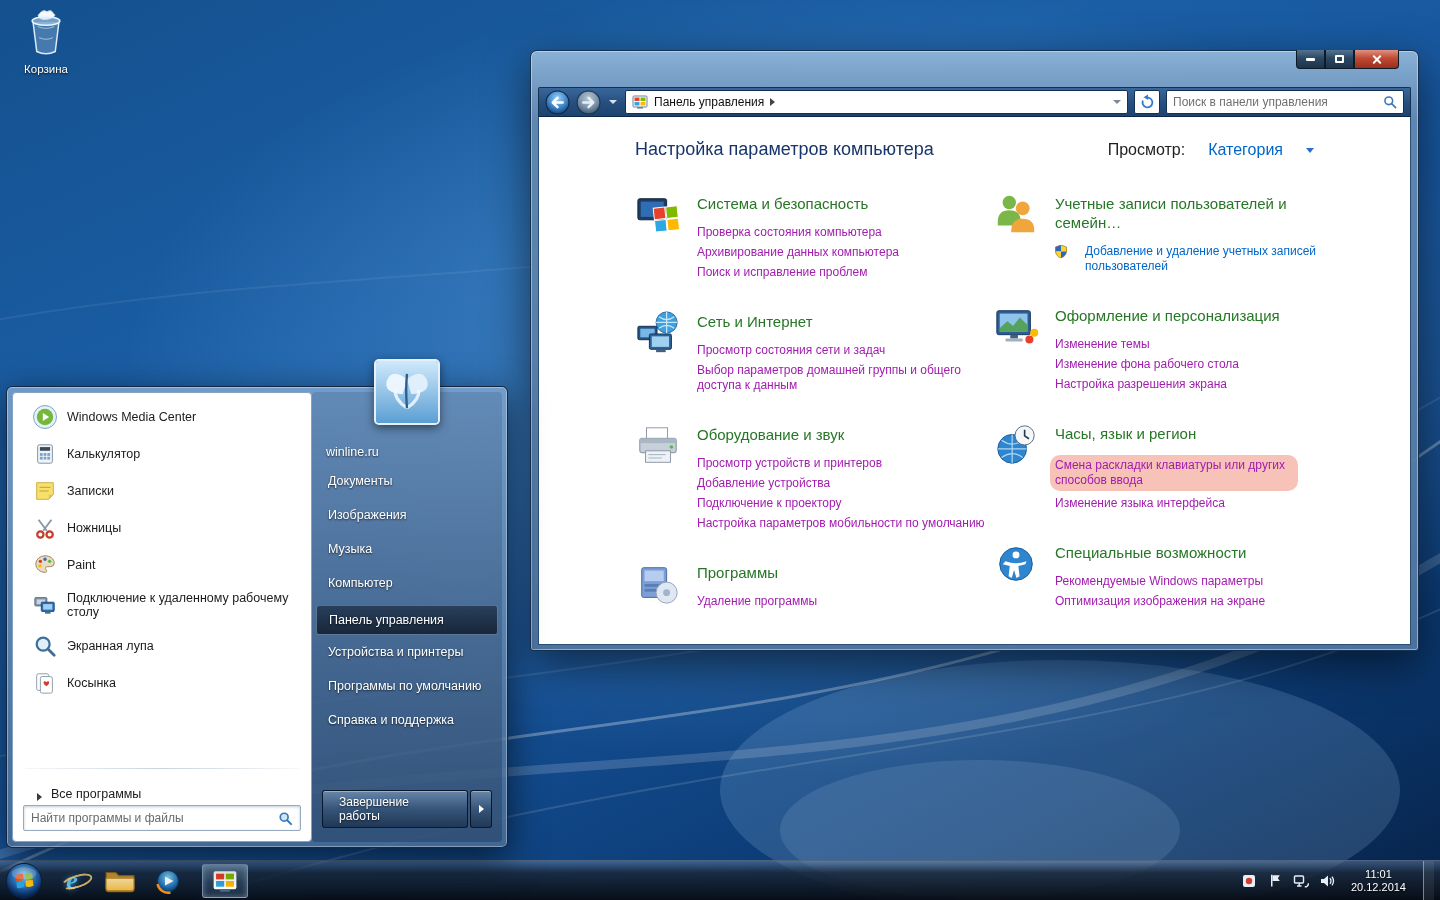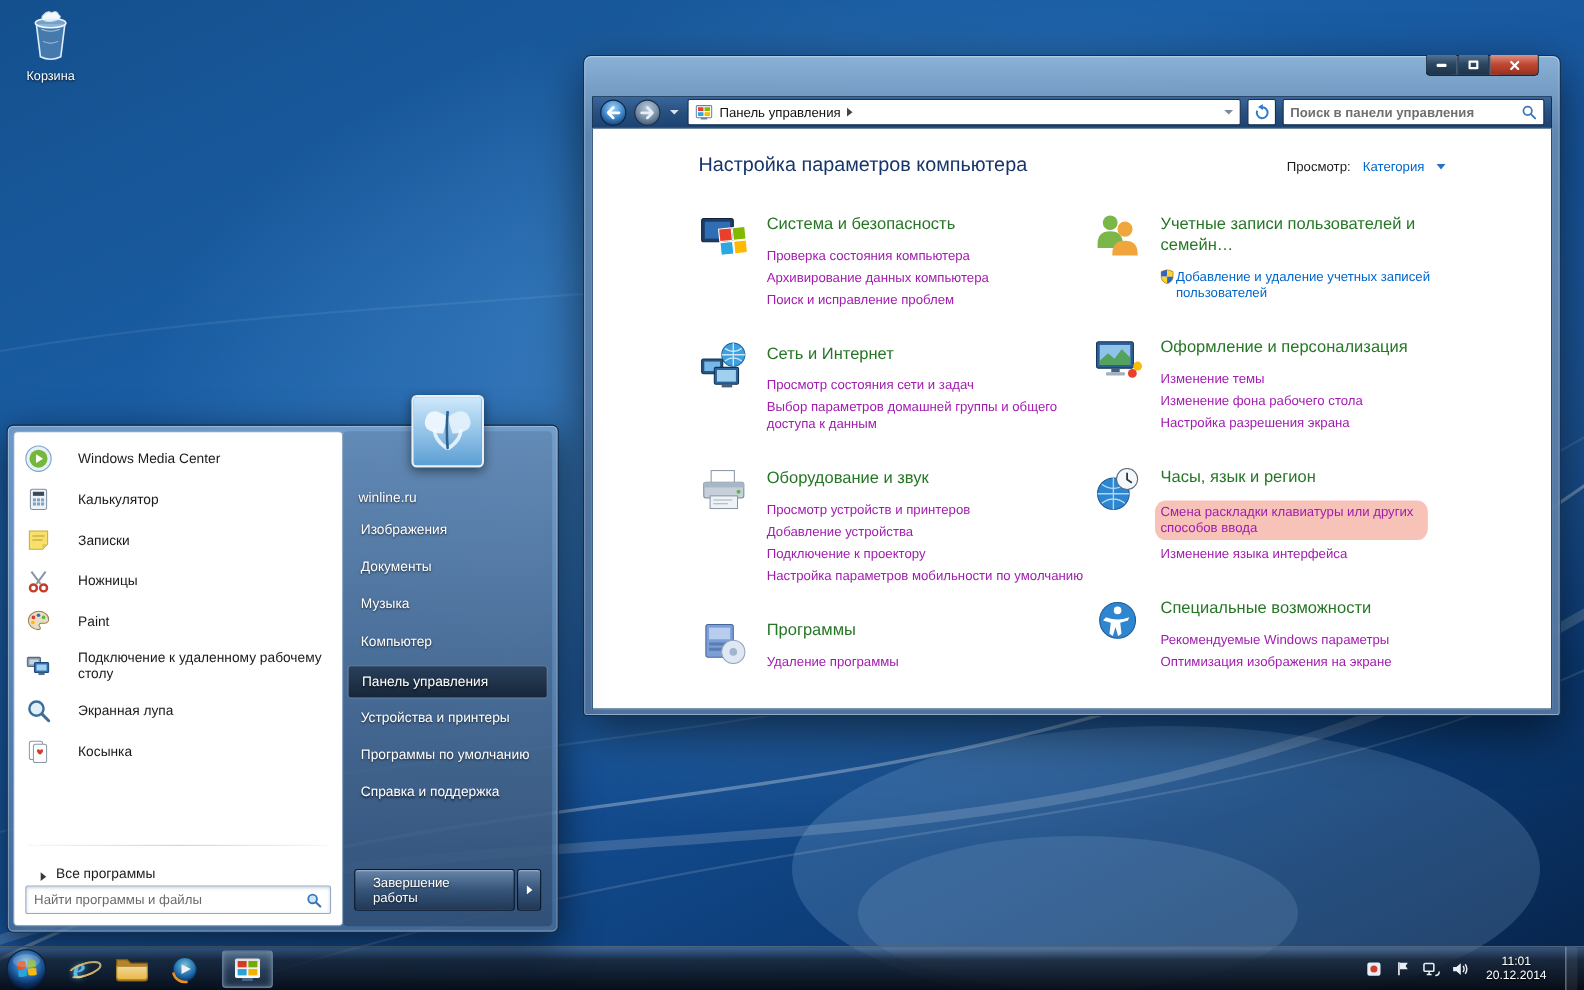--- a/index.html
+++ b/index.html
@@ -54,61 +54,61 @@
   }
   .addr-seg { display:flex; align-items:center; gap:6px; cursor:pointer; }
   .tri-r { width:0; height:0; border-top:4px solid transparent; border-bottom:4px solid transparent; border-left:5px solid #444; }
   .addr-spacer { flex:1; }
   .tri-d-gray { width:0; height:0; border-left:4px solid transparent; border-right:4px solid transparent; border-top:4px solid #7a8a9a; cursor:pointer; }
   .refresh-btn { width:26px; height:24px; background:#fff; border:1px solid #16304f; border-radius:2px; display:flex; align-items:center; justify-content:center; cursor:pointer; flex:0 0 auto; }
   .win-search {
     width:238px; height:24px; background:#fff; border:1px solid #16304f; border-radius:2px;
     display:flex; align-items:center; padding:0 6px; flex:0 0 auto; cursor:text;
   }
-  .win-search .ph { flex:1; font-size:12px; color:#707070; white-space:nowrap; overflow:hidden;font-weight:bold; }
+  .win-search .ph { flex:1; font-size:12px; color:#707070; white-space:nowrap; overflow:hidden; }
 
   .content {
     background:#fff; height:528px; border:1px solid #2b4e75; border-top:none;
     padding:22px 30px 10px 96px; overflow:hidden; position:relative;
   }
   .cp-header { display:flex; justify-content:space-between; align-items:baseline; padding-right:66px; }
   .cp-header h1 { margin:0; font-size:18px; font-weight:normal; color:#17356b; }
-  .view-by { font-size:12px; color:#1e1e1e; display:flex; align-items:center; gap:11px; white-space:nowrap; }
+  .view-by { font-size:16px; color:#1e1e1e; display:flex; align-items:center; gap:23px; white-space:nowrap; }
   .view-by .val { color:#0066cc; cursor:pointer; }
   .tri-d-blue { width:0; height:0; border-left:4px solid transparent; border-right:4px solid transparent; border-top:5px solid #2a6fc9; cursor:pointer; }
 
   .cp-grid { display:flex; margin-top:32px; }
   .col-left { width:358px; flex:0 0 auto; }
   .col-right { flex:1; }
   .category { display:flex; gap:14px; margin-bottom:25px; }
   .cat-icon { width:48px; height:48px; flex:0 0 auto; }
   .cat-body { padding-top:2px; }
   .cat-title { display:inline-block; font-size:15px; color:#267626; text-decoration:none; margin-bottom:7px; cursor:pointer; line-height:19px; }
   .col-right .cat-title { max-width:252px; }
   .cat-link { display:block; font-size:12px; line-height:15px; color:#a21caf; text-decoration:none; margin:5px 0; cursor:pointer; }
   .col-left .cat-link { max-width:290px; }
   .col-right .cat-link { max-width:258px; }
   .cat-link.hl { background:#f7c2b8; padding:3px 5px; margin-left:-5px; max-width:248px;border-radius:10px; }
-  .shield-link { display:flex; gap:2px; align-items:flex-start; margin:5px 0; cursor:pointer; }
+  .shield-link { display:flex; gap:18px; align-items:flex-start; margin:5px 0; cursor:pointer; }
   .shield-link .txt { font-size:12px; line-height:15px; color:#0066cc; max-width:240px; display:block; }
   .shield-link svg { margin-top:1px; flex:0 0 auto; }
 
   
   .start-menu {
     position:absolute; left:6px; bottom:52px; width:502px; height:462px; z-index:40;
     background: linear-gradient(180deg, rgba(130,168,208,.82), rgba(74,110,152,.85));
     border:1px solid rgba(15,35,62,.95); border-radius:6px;
     box-shadow: 0 10px 36px rgba(0,0,0,.6), inset 0 0 0 1px rgba(255,255,255,.35);
     padding:5px; display:flex;
   }
   .sm-left {
     width:300px; background:#fff; border:1px solid #87a2bf; border-radius:4px;
     display:flex; flex-direction:column; padding:5px 0 8px 0;
   }
-  .sm-item { display:flex; align-items:center; gap:23px; padding:0 8px; height:37px; font-size:12.5px; color:#1b1b1b; cursor:pointer; }
+  .sm-item { display:flex; align-items:center; gap:9px; padding:0 18px; height:37px; font-size:12.5px; color:#1b1b1b; cursor:pointer; }
   .sm-item.two-line { height:44px; line-height:14px; }
   .sm-item .ic { width:27px; height:27px; flex:0 0 auto; display:flex; align-items:center; justify-content:center; }
   .sm-flex { flex:1; }
   .sm-sep { height:1px; background:linear-gradient(90deg, rgba(160,175,195,.1), #c9d3de, rgba(160,175,195,.1)); margin:4px 12px; }
   .sm-allprograms { display:flex; align-items:flex-end; gap:9px; padding:0 10px 0 24px; height:28px; font-size:12.5px; color:#1b1b1b; cursor:pointer; }
   .tri-r-dark { width:0; height:0; border-top:4px solid transparent; border-bottom:4px solid transparent; border-left:5px solid #3a3a3a; }
   .sm-search {
     margin:4px 10px 2px 10px; height:26px; border:1px solid #96abc2; border-radius:2px;
     background:#fff; box-shadow: inset 0 1px 3px rgba(80,110,140,.35);
     display:flex; align-items:center; padding:0 7px; cursor:text;
@@ -562,22 +562,22 @@
             </linearGradient>
           </defs>
         <rect width="58" height="58" fill="url(#av)"></rect>
         <path d="M29 17 q-15 -11 -19 2 q-3 11 15 12 Z" fill="#f2f9ff" opacity=".92"></path>
         <path d="M29 17 q15 -11 19 2 q3 11 -15 12 Z" fill="#e4f2fc" opacity=".92"></path>
         <path d="M29 44 q-12 -8 -11 -17 M29 44 q12 -8 11 -17" stroke="#f2f9ff" stroke-width="3" fill="none" opacity=".85"></path>
         <path d="M29 12 q-1.5 15 0 32" stroke="#2d5f8c" stroke-width="2.2" fill="none"></path>
       </svg>
     </div>
     <div class="sm-user">winline.ru</div>
+    <div class="sm-place">Документы</div>
     <div class="sm-place">Изображения</div>
-    <div class="sm-place">Документы</div>
     <div class="sm-place">Музыка</div>
     <div class="sm-place">Компьютер</div>
     <div class="sm-place selected">Панель управления</div>
     <div class="sm-place">Устройства и принтеры</div>
     <div class="sm-place">Программы по умолчанию</div>
     <div class="sm-place">Справка и поддержка</div>
     <div class="sm-shutdown-row">
       <div class="btn-shutdown">Завершение работы</div>
       <div class="btn-shutdown-arrow">
         <span class="tri-r-white"></span>

